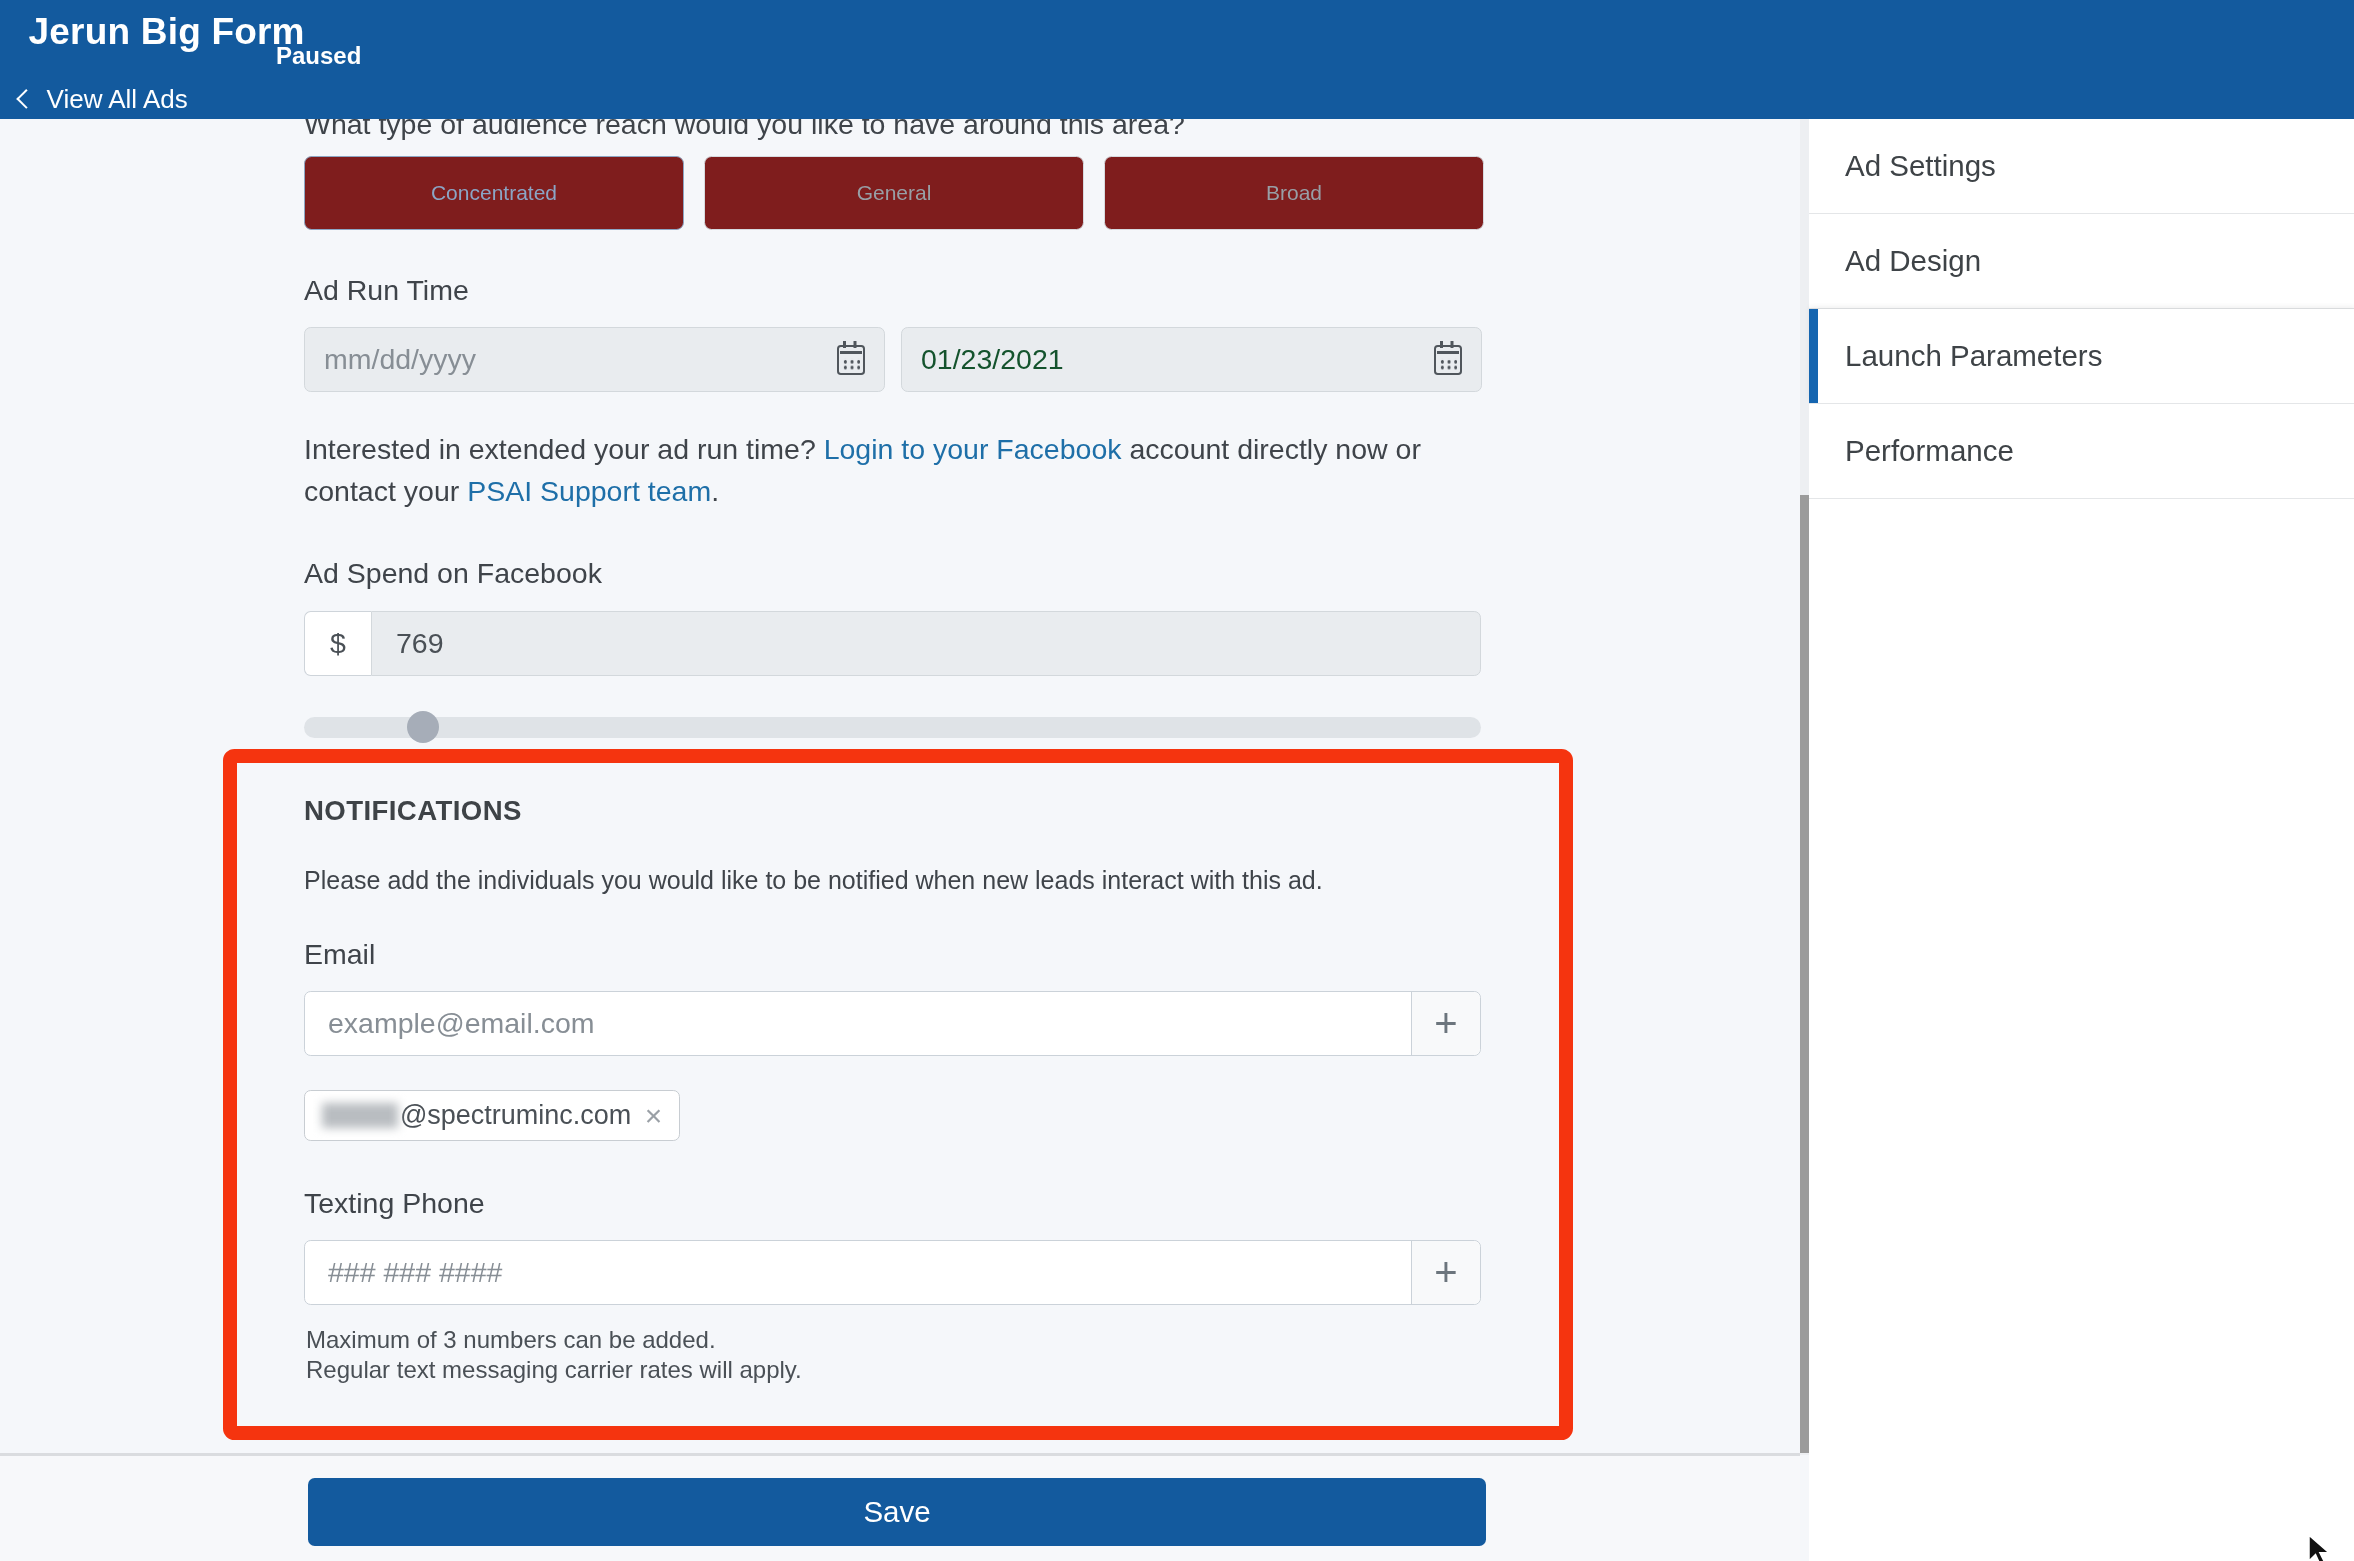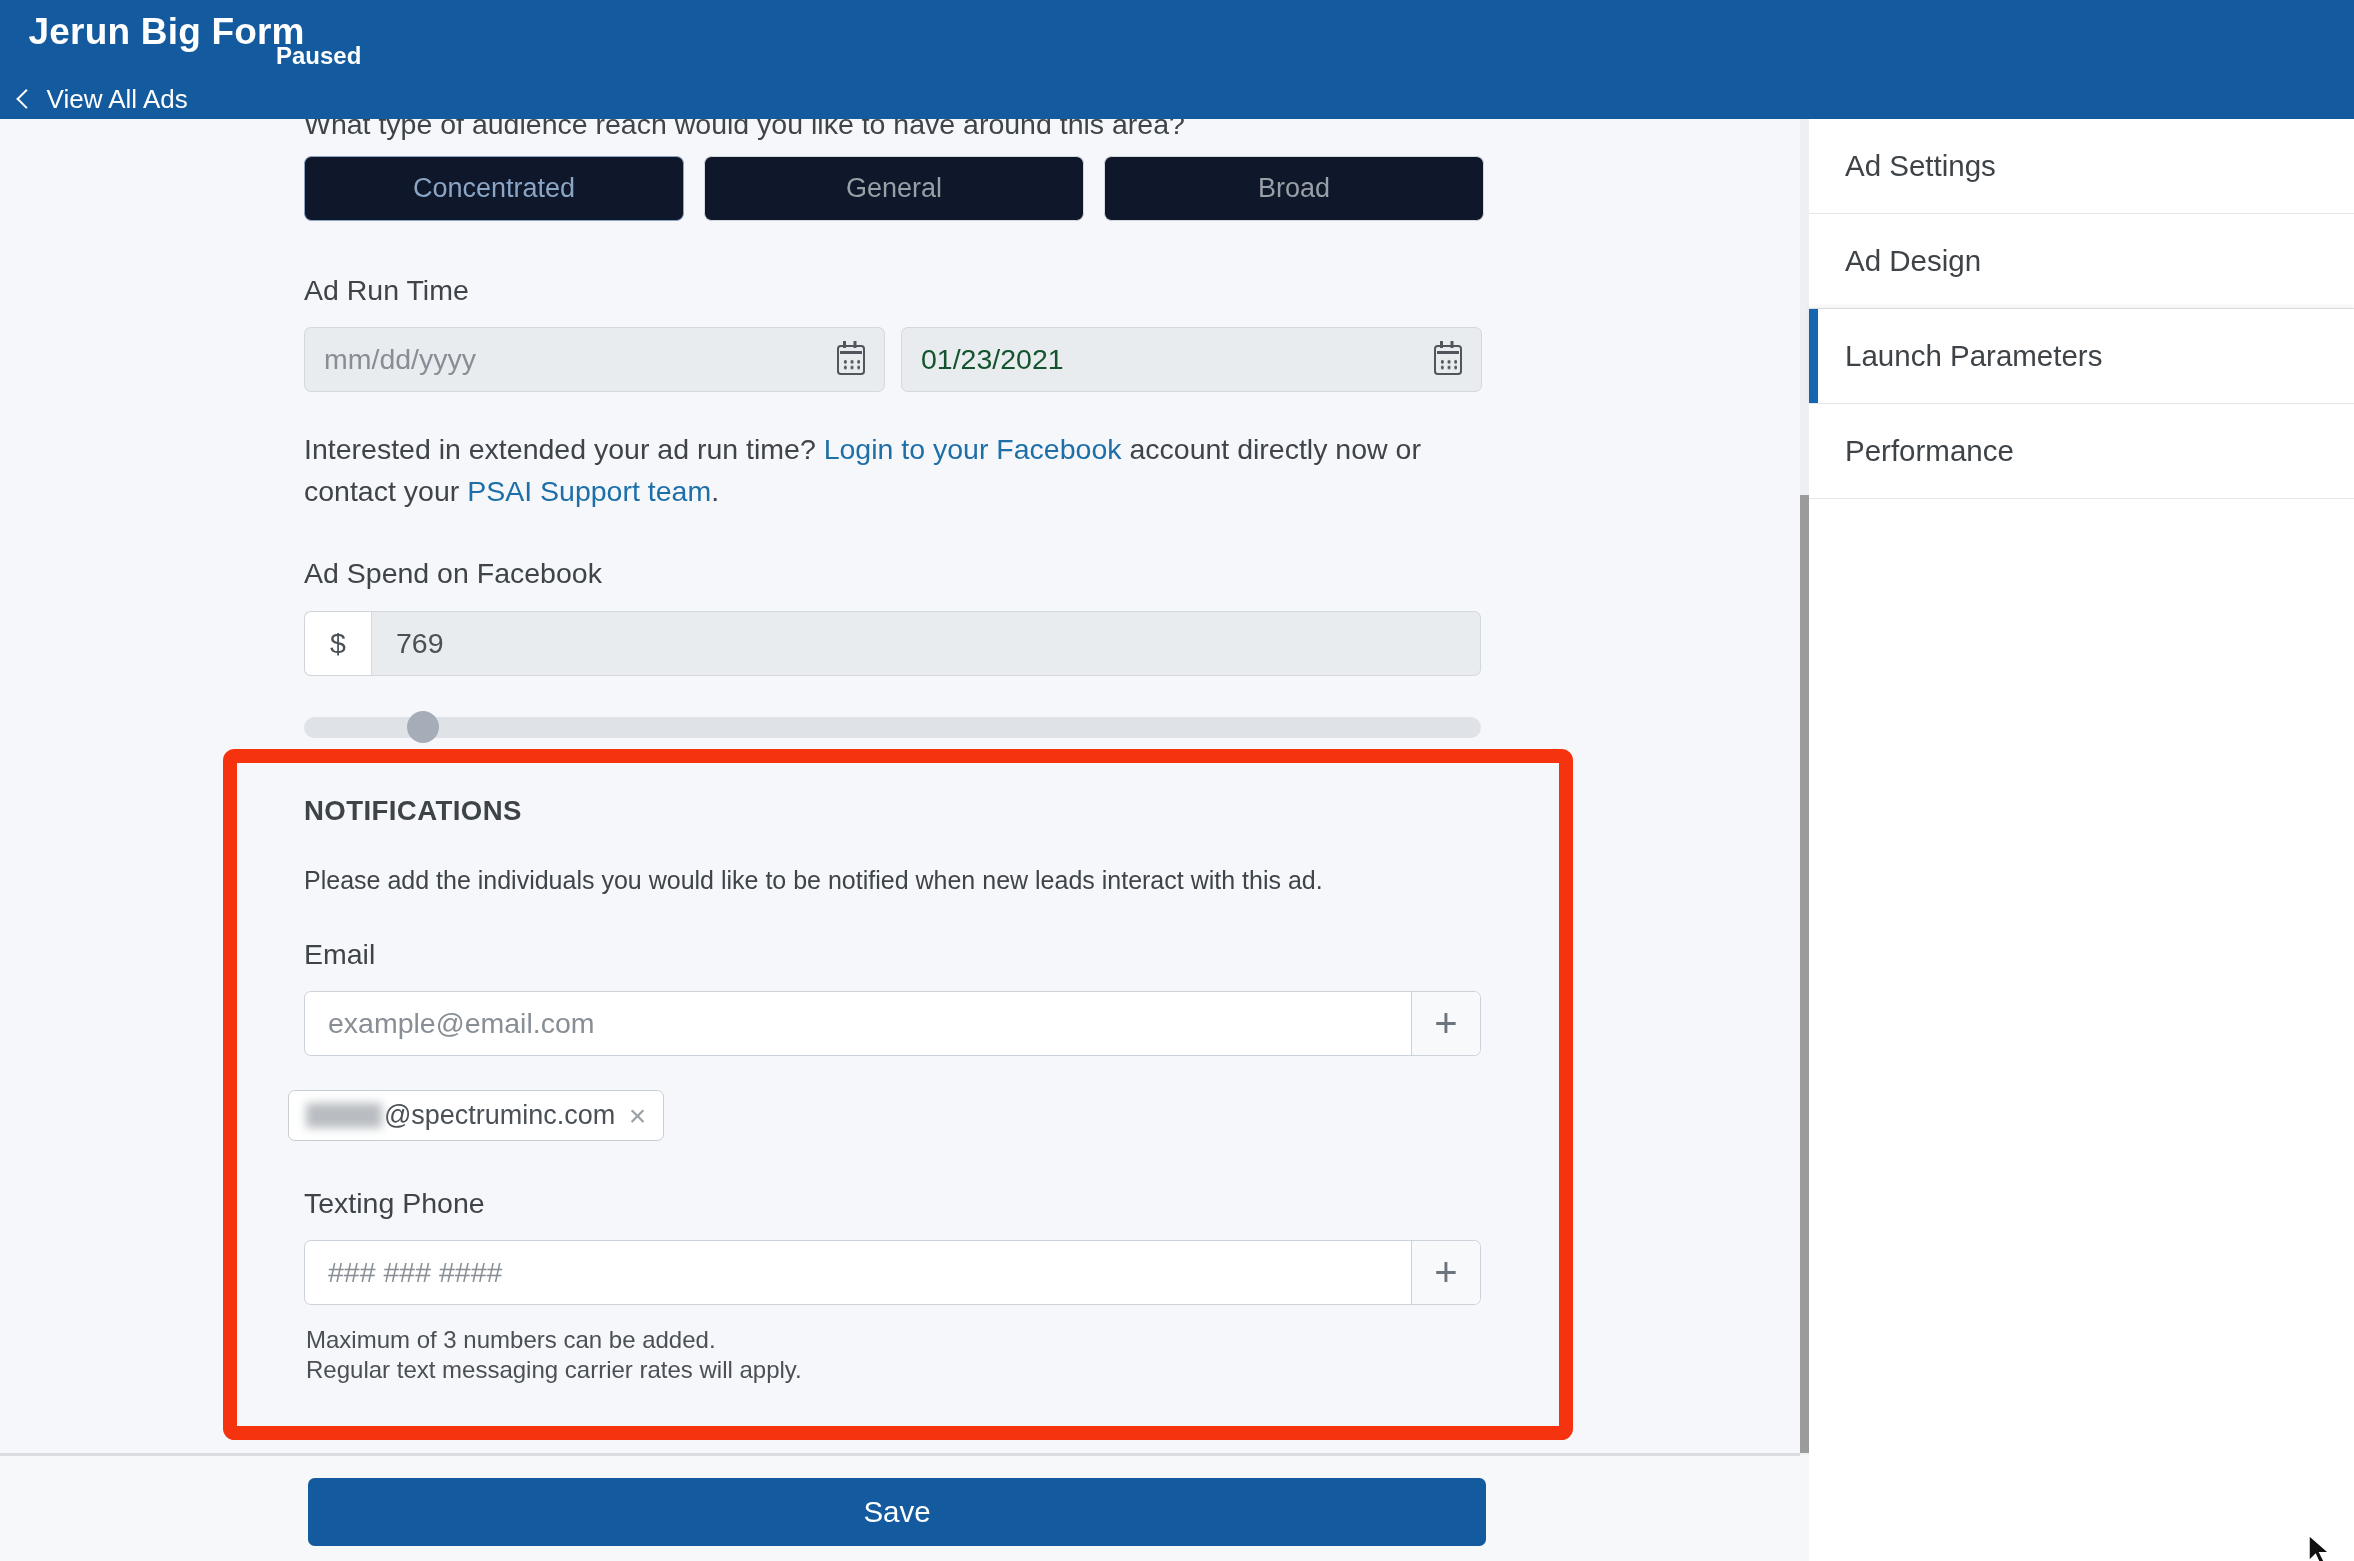--- a/index.html
+++ b/index.html
@@ -18,23 +18,23 @@
   .header .title{position:absolute;left:28.5px;top:11.4px;font-size:37px;font-weight:600;letter-spacing:0.2px;}
   .header .badge{position:absolute;left:276px;top:42px;font-size:24px;font-weight:700;}
   .back-row{position:absolute;left:17px;top:84px;height:30px;display:flex;align-items:center;cursor:pointer;}
   .chev{display:inline-block;width:12.4px;height:12.4px;border-left:2.9px solid #fff;border-bottom:2.9px solid #fff;transform:rotate(45deg);margin-right:13.3px;margin-left:1.9px;}
   .back-label{font-size:26px;color:#fff;}
   
   .content{position:absolute;left:0;top:0;width:1800px;height:1562px;z-index:5;}
   .question{position:absolute;left:304px;top:108px;width:1179px;font-size:28.5px;color:#3f444a;z-index:1;}
   .opt-row{position:absolute;left:304px;top:156px;width:1180px;display:flex;gap:20px;}
   .opt-btn{
-    flex:1;height:65px;border:1px solid #d6dadf;border-radius:7.6px;background:#0f172a;
+    flex:1;height:74px;border:1px solid #d6dadf;border-radius:7.6px;background:#7f1d1d;
     display:flex;align-items:center;justify-content:center;
-    font-size:27px;color:#989fa6;cursor:pointer;box-sizing:border-box;
+    font-size:21px;color:#989fa6;cursor:pointer;box-sizing:border-box;
   }
   .opt-btn.sel{border:1.9px solid #8ca6c4;color:#8ba5c5;}
   .field-label{position:absolute;left:304px;font-size:28.5px;color:#3f444a;}
   .date-input{
     position:absolute;top:327px;height:65px;width:581px;box-sizing:border-box;
     background:#e9ecef;border:1px solid #d3d8dc;border-radius:6.7px;
     display:flex;align-items:center;padding:16px 19px;
   }
   .date-input .val{flex:1;font-size:28.5px;}
   .ph{color:#878e95;}
@@ -65,21 +65,21 @@
   .notif-desc{position:absolute;left:304px;top:866px;font-size:25px;color:#3f444a;width:1217px;}
   .group-input{
     position:absolute;left:304px;width:1177px;height:65px;box-sizing:border-box;
     background:#fff;border:1px solid #cbd2d9;border-radius:6.7px;display:flex;
   }
   .group-input .text-part{flex:1;display:flex;align-items:center;padding:0 23px;font-size:28.5px;border-right:1px solid #cbd2d9;}
   .group-input .plus-part{width:68px;background:#f8f9fa;border-radius:0 6.7px 6.7px 0;
     display:flex;align-items:center;justify-content:center;font-size:40px;font-weight:300;color:#6c757d;cursor:pointer;}
   
   .chip{
-    position:absolute;left:288px;top:1090px;height:51px;box-sizing:border-box;
+    position:absolute;left:304px;top:1090px;height:51px;box-sizing:border-box;
     background:#fff;border:1px solid #c8cdd2;border-radius:6.7px;
     display:inline-flex;align-items:center;padding:0 17px;
   }
   .chip-redacted{display:inline-block;width:76px;height:25px;background:#b9bdc1;filter:blur(4.8px);margin-right:1.9px;}
   .chip-text{font-size:27px;color:#4a5056;}
   .chip-x{font-size:30px;color:#9aa0a6;margin-left:13.3px;cursor:pointer;line-height:1;}
   .help-line{position:absolute;left:306px;font-size:24px;color:#4a5056;}
   
   .bottom-divider{position:absolute;left:0;top:1453px;width:1800px;height:2.9px;background:#dadcdf;}
   .bottom-bar{position:absolute;left:0;top:1456px;width:1800px;height:106px;background:#f7f8fa;}

